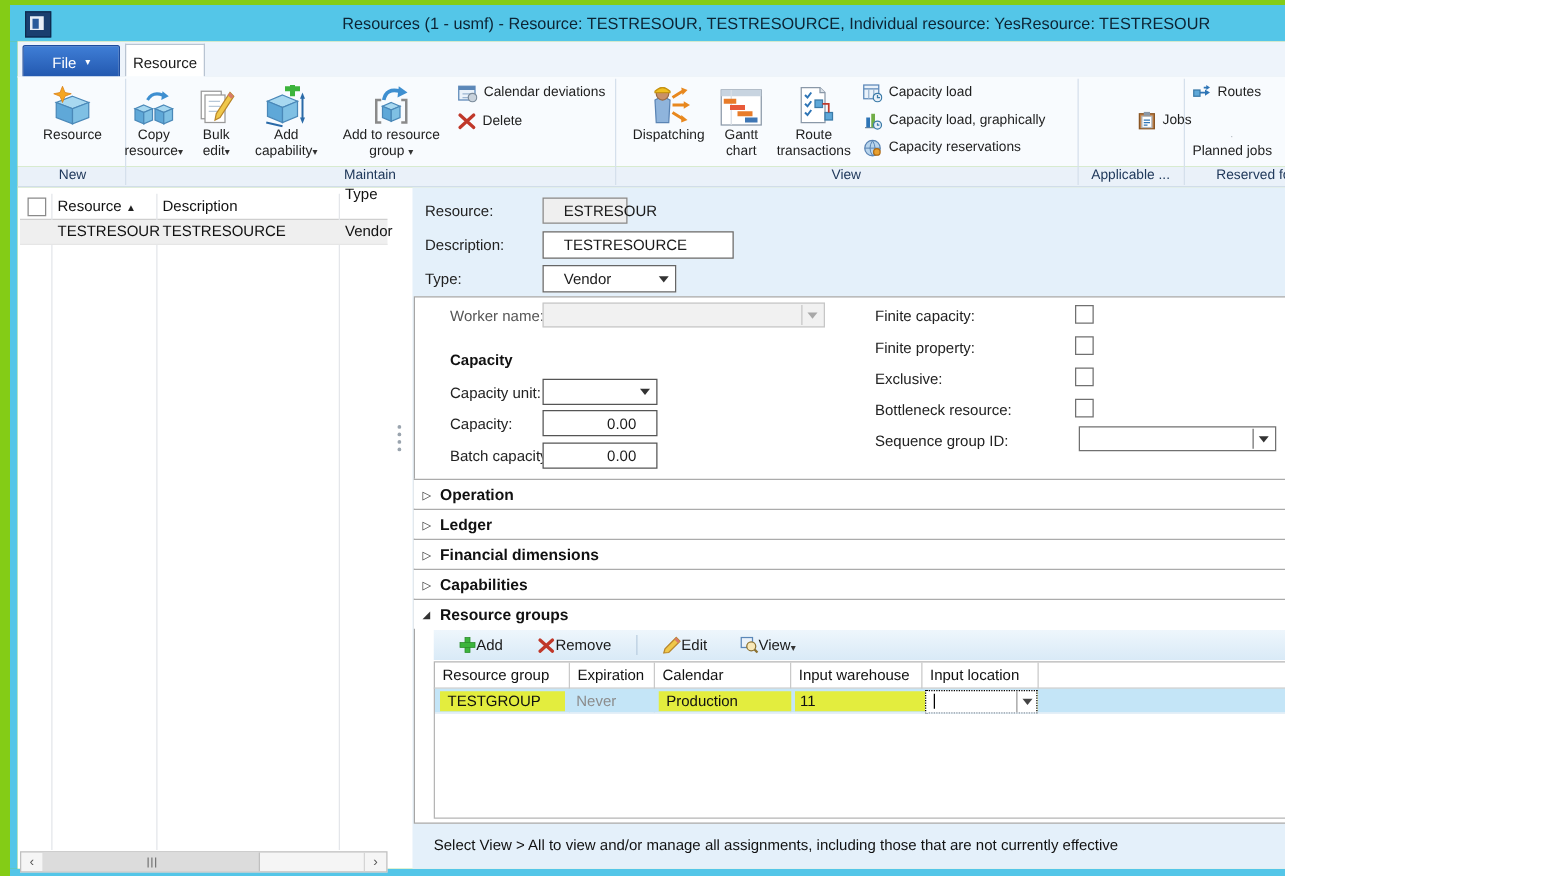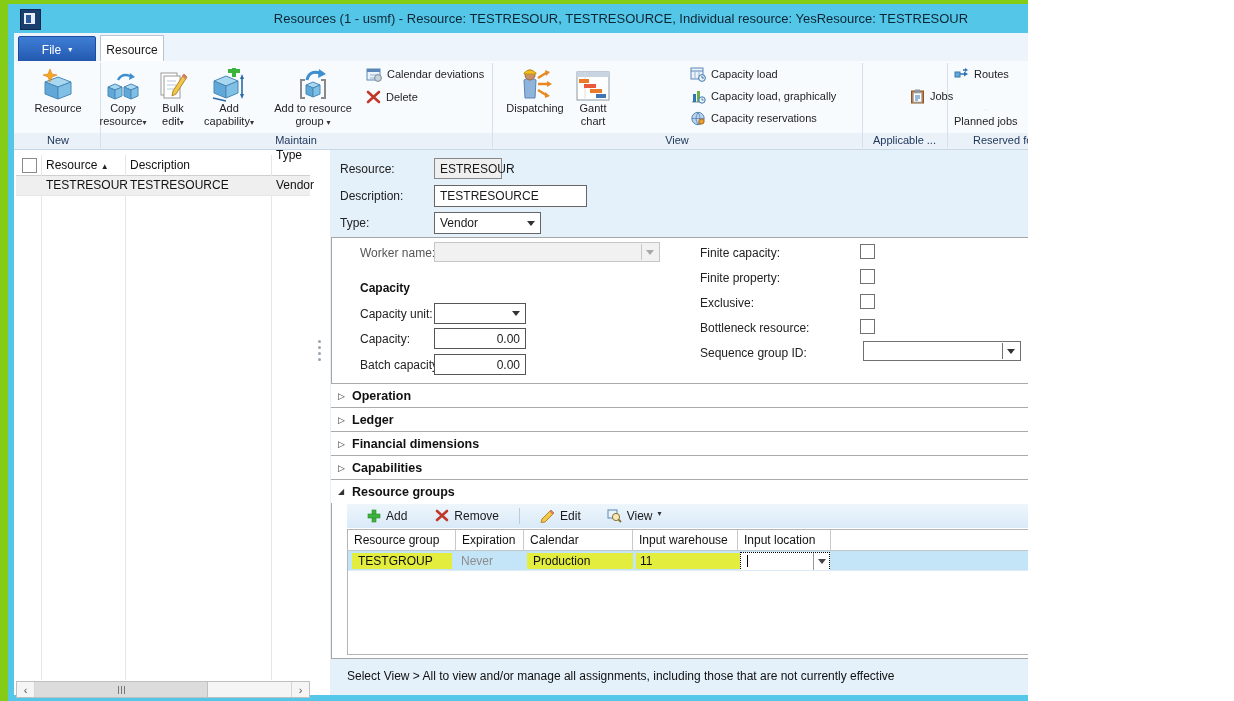--- a/index.html
+++ b/index.html
@@ -59,42 +59,42 @@
   .sarrow{top:0;width:17px;height:15px;display:flex;align-items:center;justify-content:center;
           font-size:11px;color:#555;border-right:1px solid #d5d5d5;}
   .sthumb{left:18px;top:0;width:172px;height:15px;background:#dcdcdc;border-right:1px solid #c0c0c0;
           display:flex;align-items:center;justify-content:center;gap:2px;}
   .sthumb i{display:block;width:1px;height:8px;background:#777;}
   .splitter-grip{left:318px;top:340px;display:flex;flex-direction:column;gap:3px;}
   .splitter-grip i{display:block;width:3px;height:3px;background:#9aa4ae;border-radius:50%;}
 
   
   .flabel{font-size:12px;color:#222;white-space:nowrap;}
-  .field{box-sizing:border-box;font-size:12px;display:flex;align-items:center;padding:0 5px;background:#fff;border:1px solid #666;}
+  .field{box-sizing:border-box;font-size:12px;display:flex;align-items:center;padding:0 16px;background:#fff;border:1px solid #666;}
   .field.ro{background:#efefef;border-color:#888;}
   .chev{width:0;height:0;border-left:4px solid transparent;border-right:4px solid transparent;border-top:5px solid #333;}
   .combo-arrow{position:absolute;right:1px;top:1px;bottom:1px;width:16px;display:flex;align-items:center;justify-content:center;}
 
   
   .whitebox{left:331px;top:237px;width:896px;height:422px;background:#fff;border:1px solid #a6a6a6;box-sizing:border-box;}
   .dis-combo{background:#f1f1f1;border:1px solid #c6c6c6;}
   .cbx{width:13px;height:13px;border:1px solid #707070;background:#fff;}
   .sect{font-size:12px;font-weight:bold;color:#111;}
 
   
   .ft-row{left:331px;width:896px;height:23px;background:#fff;border-top:1px solid #ababab;
           display:flex;align-items:center;}
   .ft-glyph{width:10px;margin-left:7px;font-size:9px;color:#333;}
   .ft-label{font-size:12.5px;font-weight:bold;color:#111;margin-left:4px;}
   .pipe{position:absolute;width:1px;height:13px;background:#c4c4c4;top:5px;}
 
   
   .rg-toolbar{left:347px;top:504px;width:875px;height:24px;background:linear-gradient(#eef6fc,#d9eaf7);
               display:flex;align-items:center;font-size:12px;}
-  .tbtn{display:flex;align-items:flex-start;gap:5px;margin-left:20px;}
+  .tbtn{display:flex;align-items:flex-end;margin-left:20px;}
   .tsep{width:1px;height:16px;background:#b9cde0;margin-left:20px;}
   .rg-grid{left:347px;top:529px;width:875px;height:126px;background:#fff;border:1px solid #b5b5b5;box-sizing:border-box;}
   .rg-h{top:530px;height:20px;font-size:12px;color:#111;display:flex;align-items:center;padding-left:6px;box-sizing:border-box;}
   .rg-hline{left:347px;top:550px;width:875px;height:1px;background:#c5c5c5;}
   .rg-vline{top:530px;width:1px;background:#c9c9c9;height:40px;}
   .rg-selrow{left:348px;top:551px;width:873px;height:19px;background:#c4e5f7;}
   .hl{position:absolute;top:2px;height:16px;background:#e3ed3e;}
   .rg-cell{position:absolute;top:3px;font-size:12px;color:#111;white-space:nowrap;}
   .focus-combo{left:740px;top:552px;width:88px;height:17px;background:#fff;border:1px dotted #000;box-sizing:content-box;}
   .caret{position:absolute;left:6px;top:2px;width:1px;height:12px;background:#000;}
@@ -262,20 +262,33 @@
         <line x1="9" y1="2" x2="9" y2="30" stroke="#d8dee6"></line>
         <rect x="3" y="9" width="10" height="4" fill="#e87c2a"></rect>
         <rect x="8" y="14" width="12" height="4" fill="#e85a3a"></rect>
         <rect x="14" y="19" width="12" height="4" fill="#e87c2a"></rect>
         <rect x="20" y="24" width="10" height="4" fill="#3e76b4"></rect>
       </svg>
     </span>
     <span>Gantt chart</span>
   </div>
 
+  <div class="abs rbtn" style="left:618px;width:66px;">
+    <span class="ric">
+      <svg width="34" height="34" viewBox="0 0 34 34">
+        <path d="M7 2 L22 2 L26 6 L26 30 L7 30 Z" fill="#fff" stroke="#8a98a8"></path>
+        <path d="M22 2 L22 6 L26 6" fill="#dde4ea" stroke="#8a98a8"></path>
+        <path d="M10 8 L12 10 L15 6 M10 15 L12 17 L15 13 M10 22 L12 24 L15 20" stroke="#2e75b6" stroke-width="1.6" fill="none"></path>
+        <rect x="18" y="12" width="6" height="6" fill="#5fa8d8" stroke="#3a7aa8"></rect>
+        <rect x="26" y="22" width="6" height="6" fill="#5fa8d8" stroke="#3a7aa8"></rect>
+        <path d="M24 15 L29 15 L29 22" stroke="#c0392b" stroke-width="1.4" fill="none"></path>
+      </svg>
+    </span>
+    <span>Route transactions</span>
+  </div>
 
   <div class="abs sbtn" style="left:690px;top:65px;">
     <svg width="16" height="15" viewBox="0 0 16 15">
       <rect x="1" y="1" width="12" height="11" fill="#eaf2fa" stroke="#5b87b8"></rect>
       <line x1="1" y1="4" x2="13" y2="4" stroke="#5b87b8"></line>
         <line x1="5" y1="4" x2="5" y2="12" stroke="#9ab4d0"></line>
         <line x1="9" y1="4" x2="9" y2="12" stroke="#9ab4d0"></line>
       <circle cx="12" cy="11" r="3.4" fill="#e8f0f8" stroke="#3a7aa8"></circle>
         <path d="M12 9 L12 11 L14 11" stroke="#3a7aa8" fill="none"></path>
     </svg>

